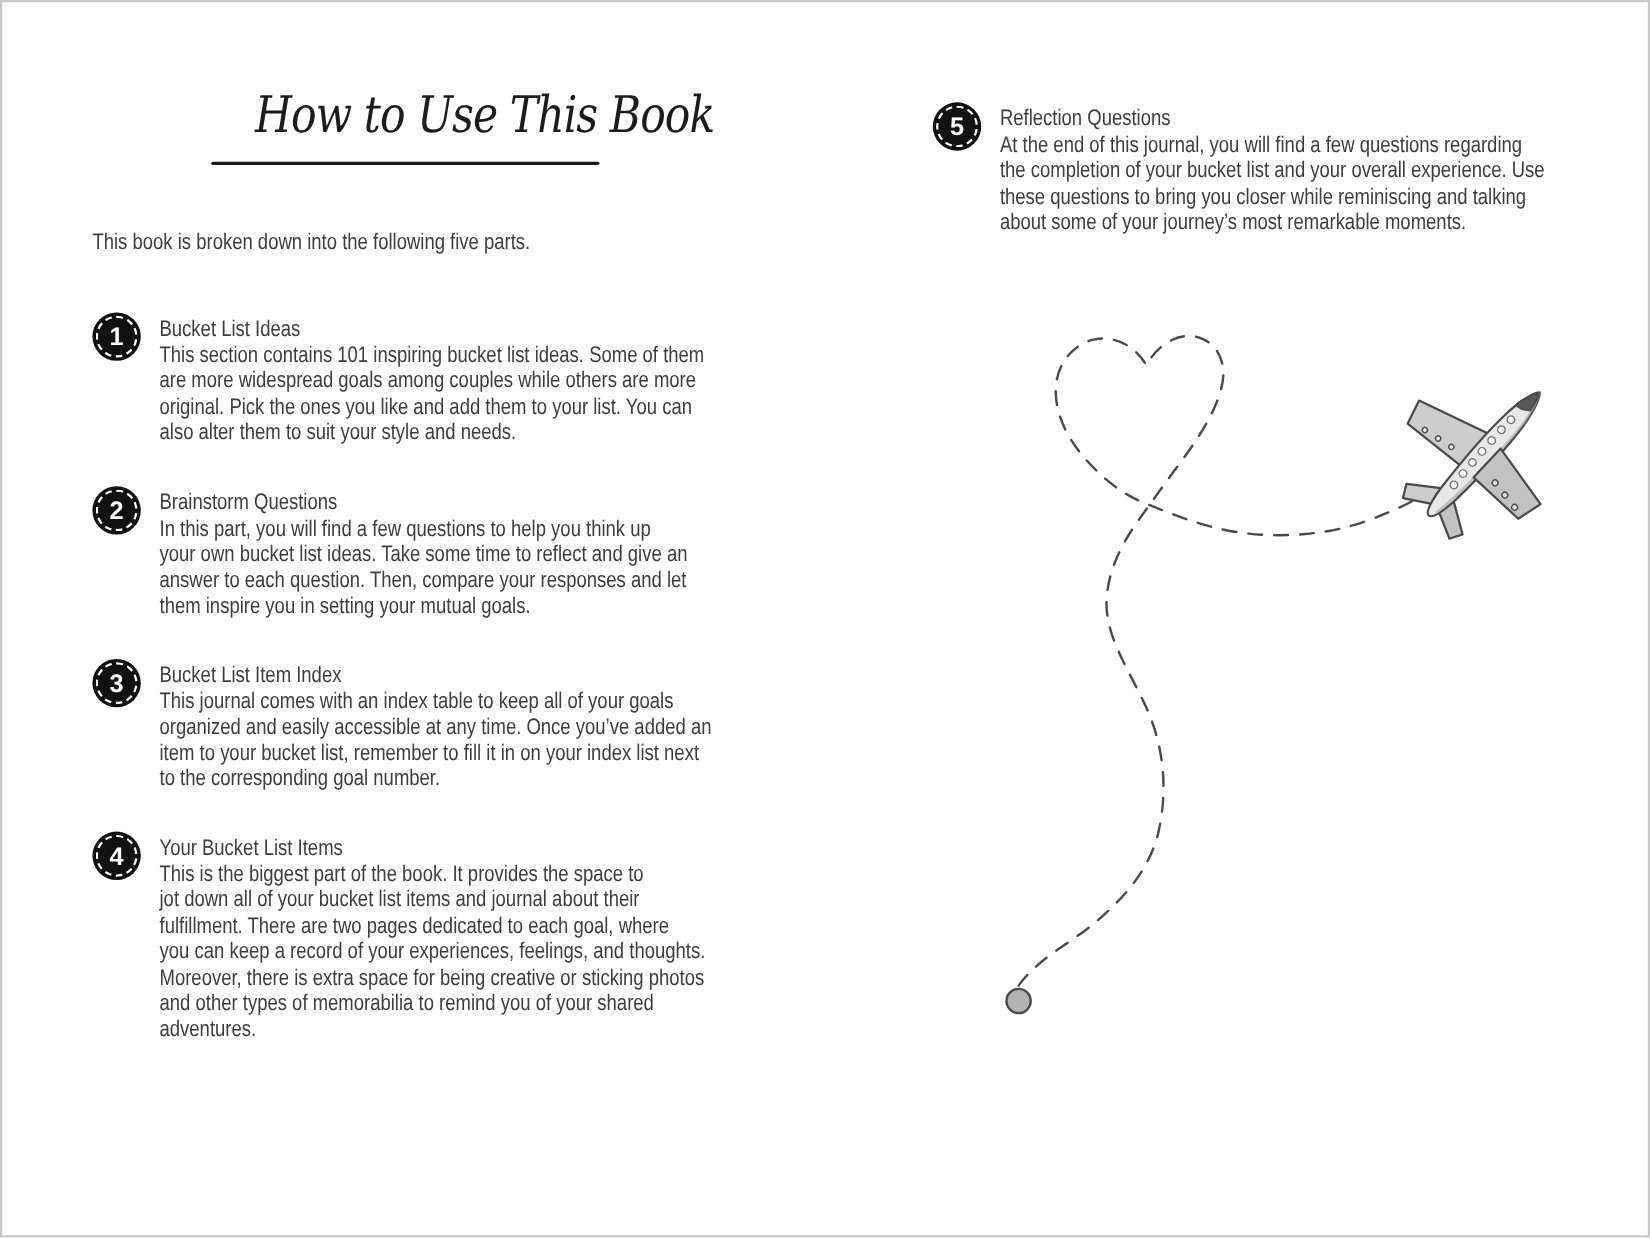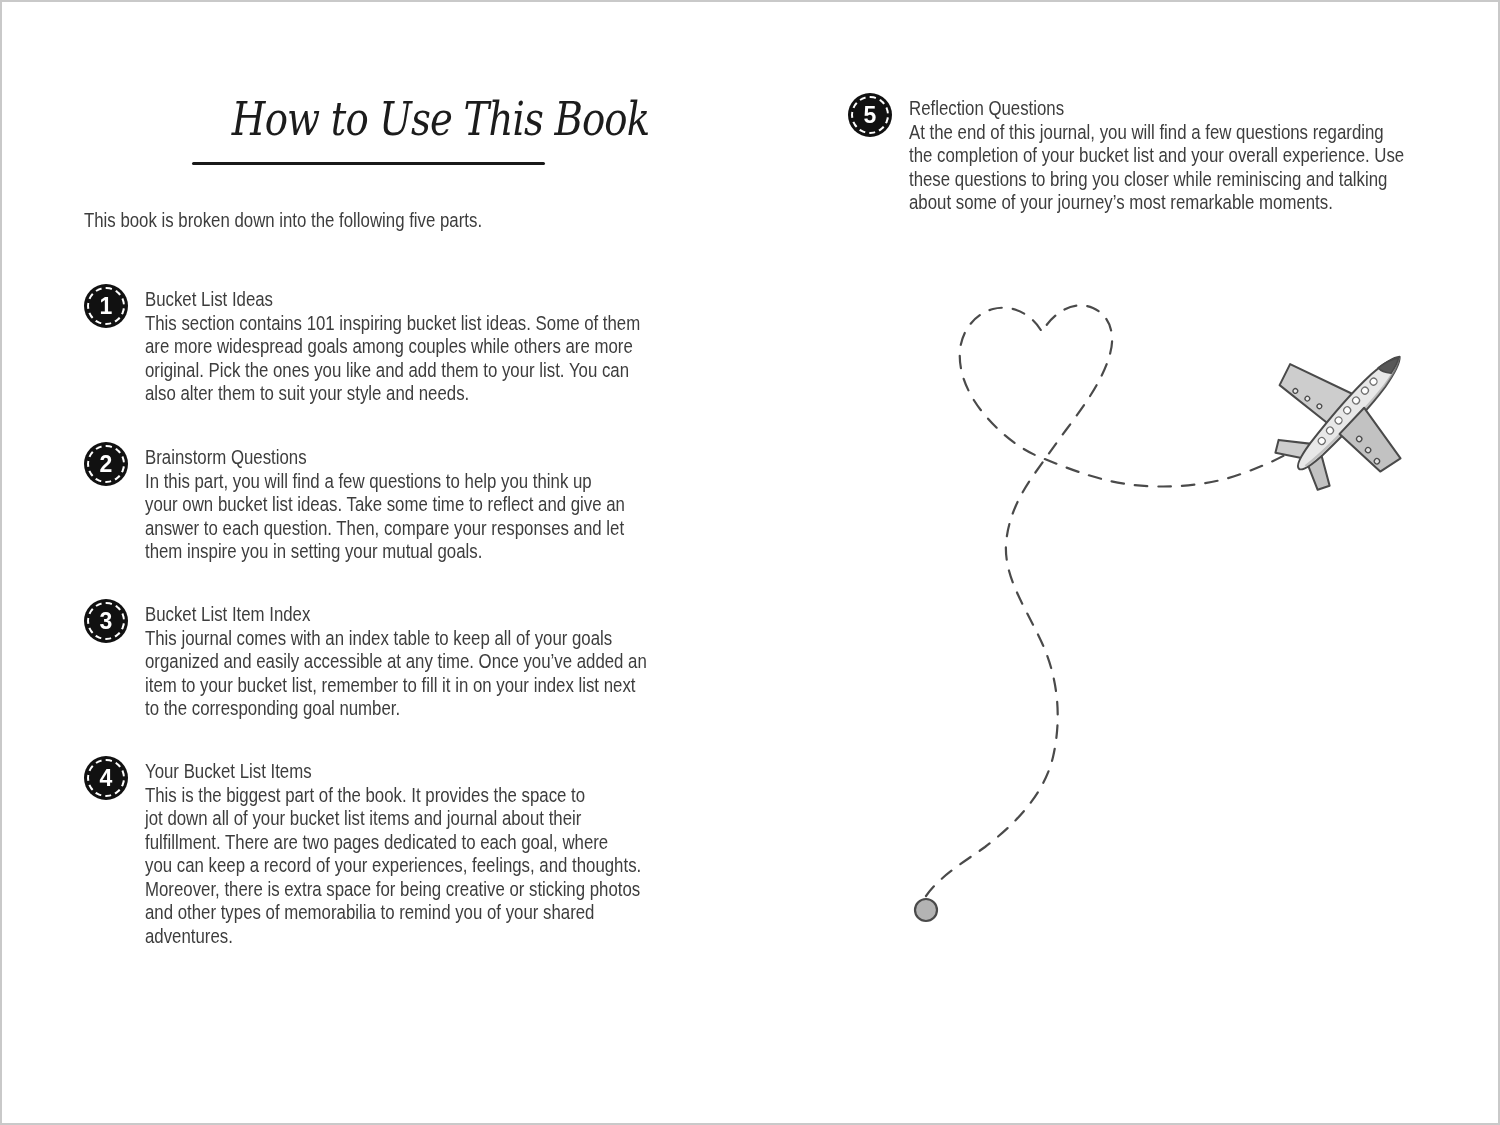--- a/index.html
+++ b/index.html
@@ -10,21 +10,21 @@
     background:#ffffff;
     border:2px solid #c9c9c9;
     box-sizing:border-box;
     overflow:hidden;
     font-family:"Liberation Sans", sans-serif;
     color:#3d3d3d;
   }
 
   
   .title-block {
-    position:absolute; left:190px; top:85px; width:353px;
+    position:absolute; left:190px; top:70px; width:353px;
     text-align:right;
     text-decoration:underline;
   }
   .title-script {
     font-family:"DejaVu Serif", serif;
     font-style:italic;
     font-weight:500;
     font-size:46px;
     letter-spacing:-1px;
     color:#1c1c1c;

